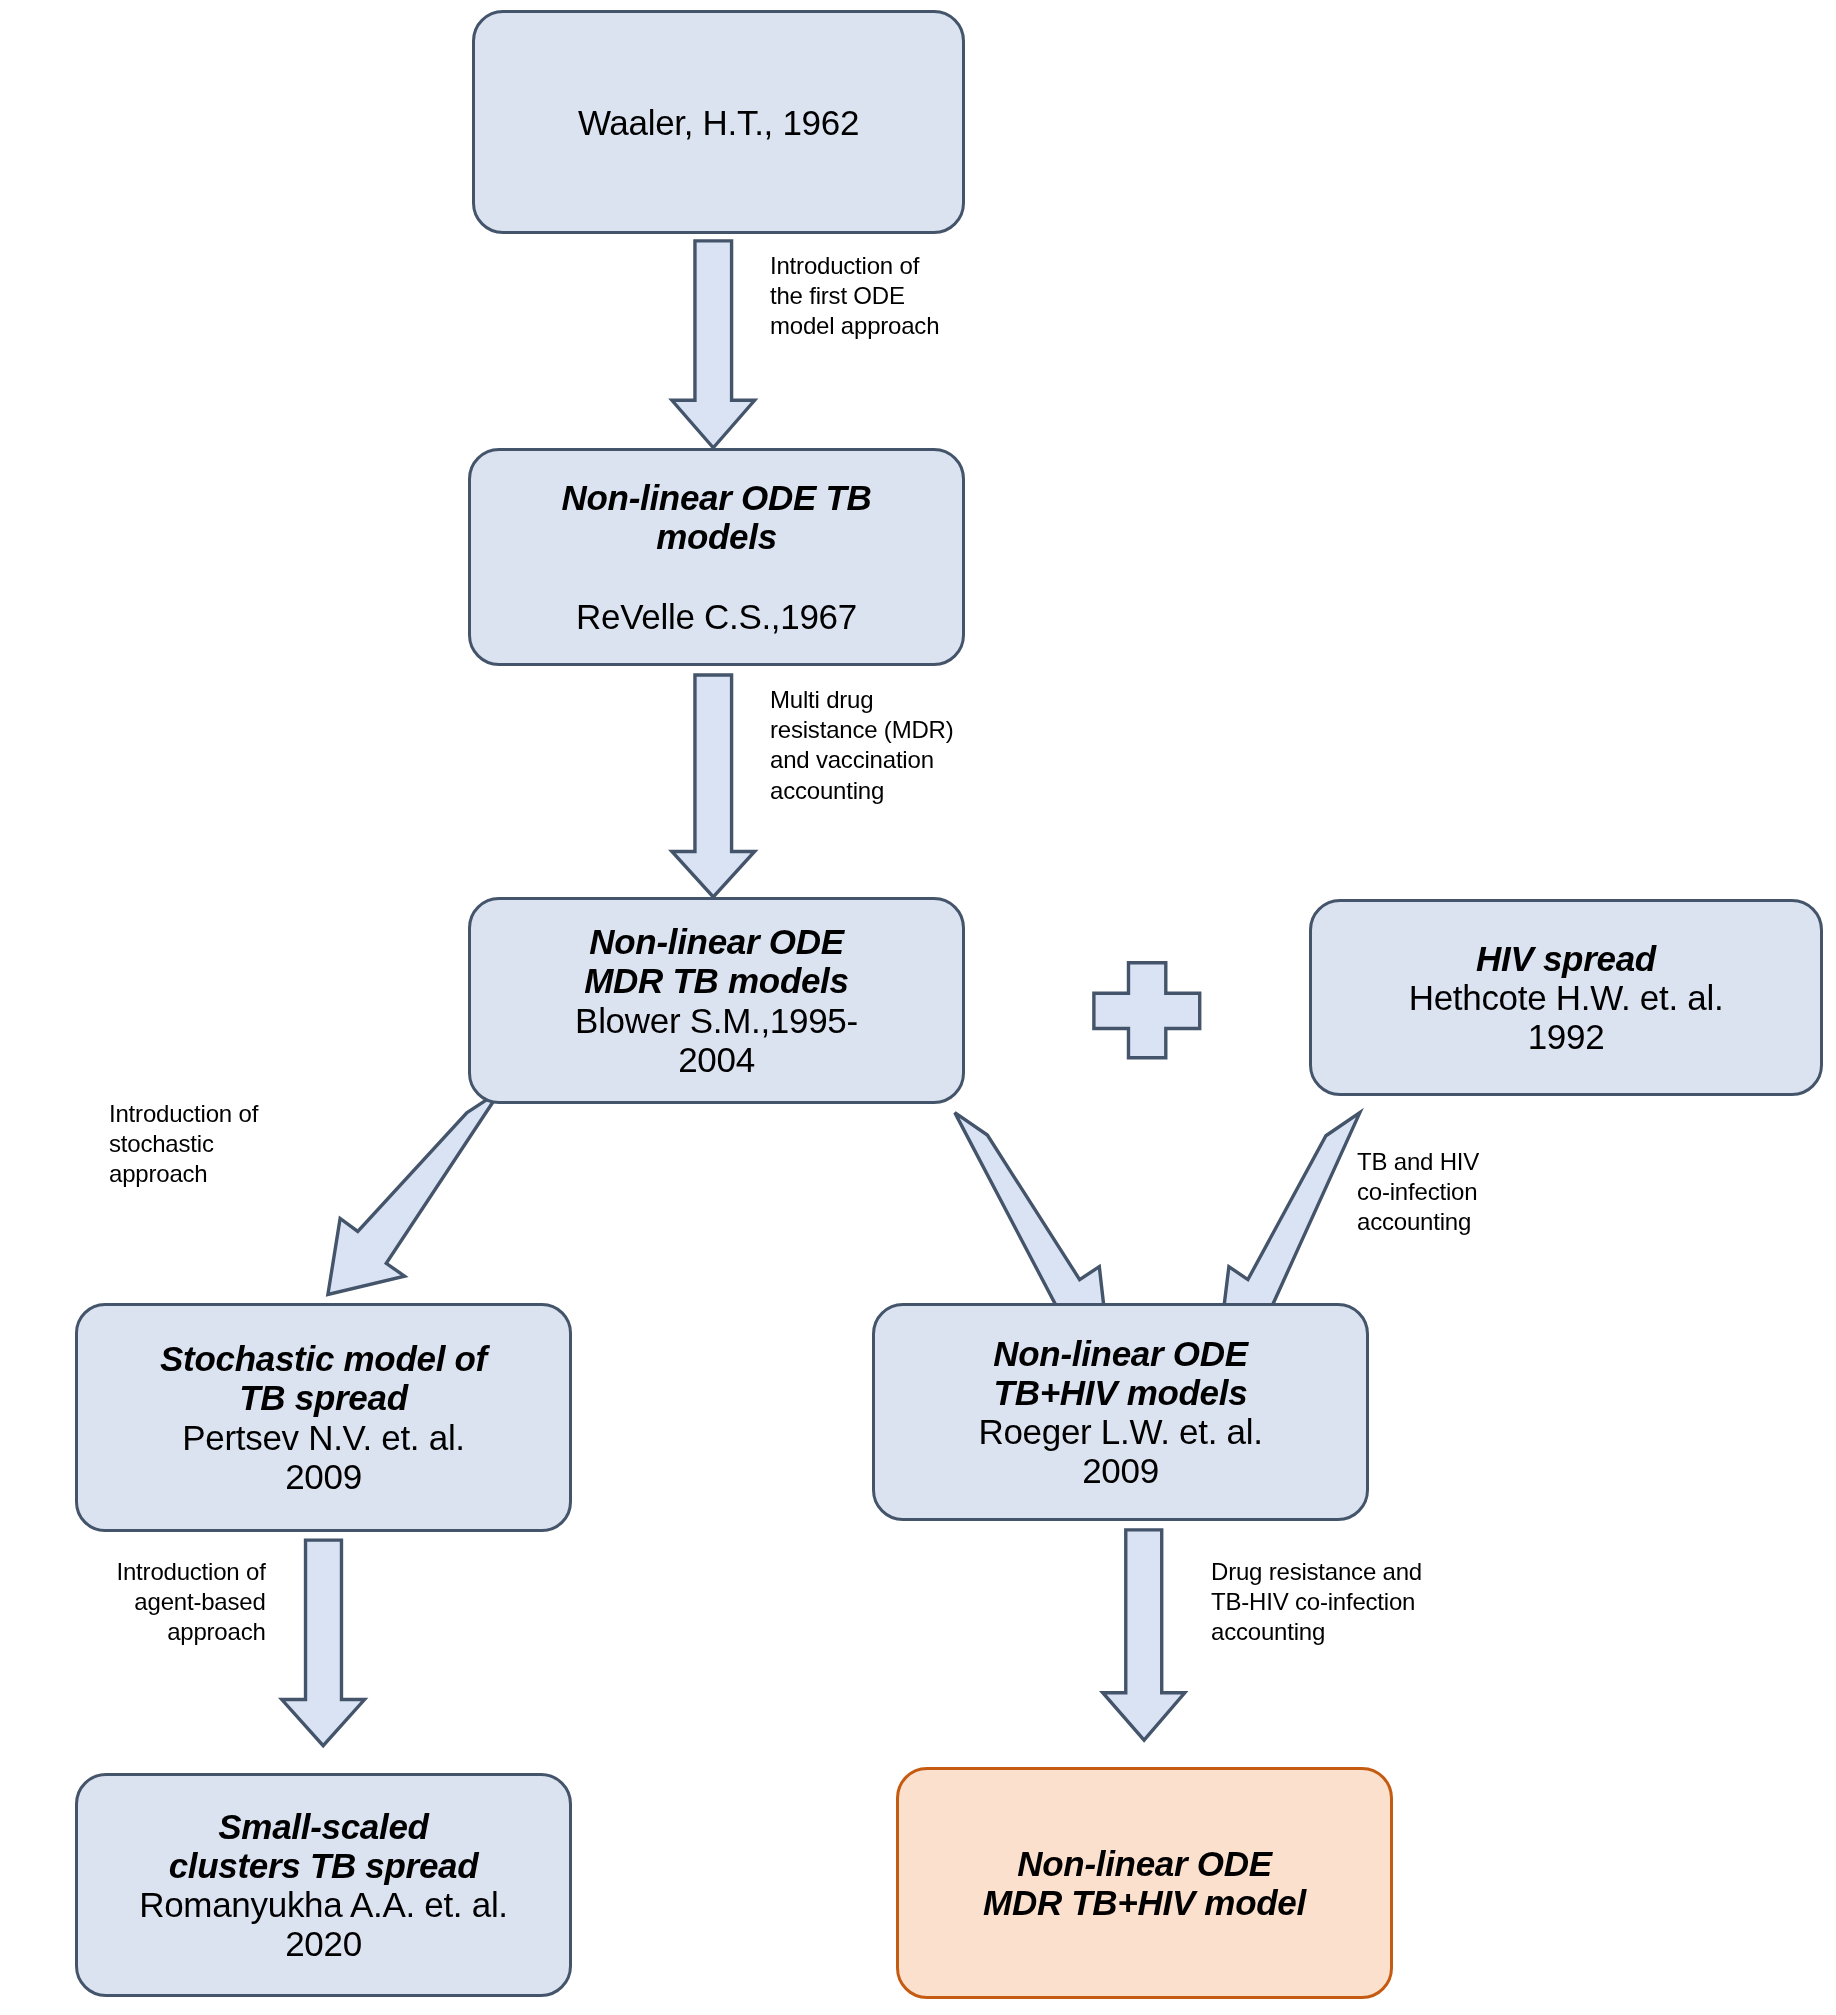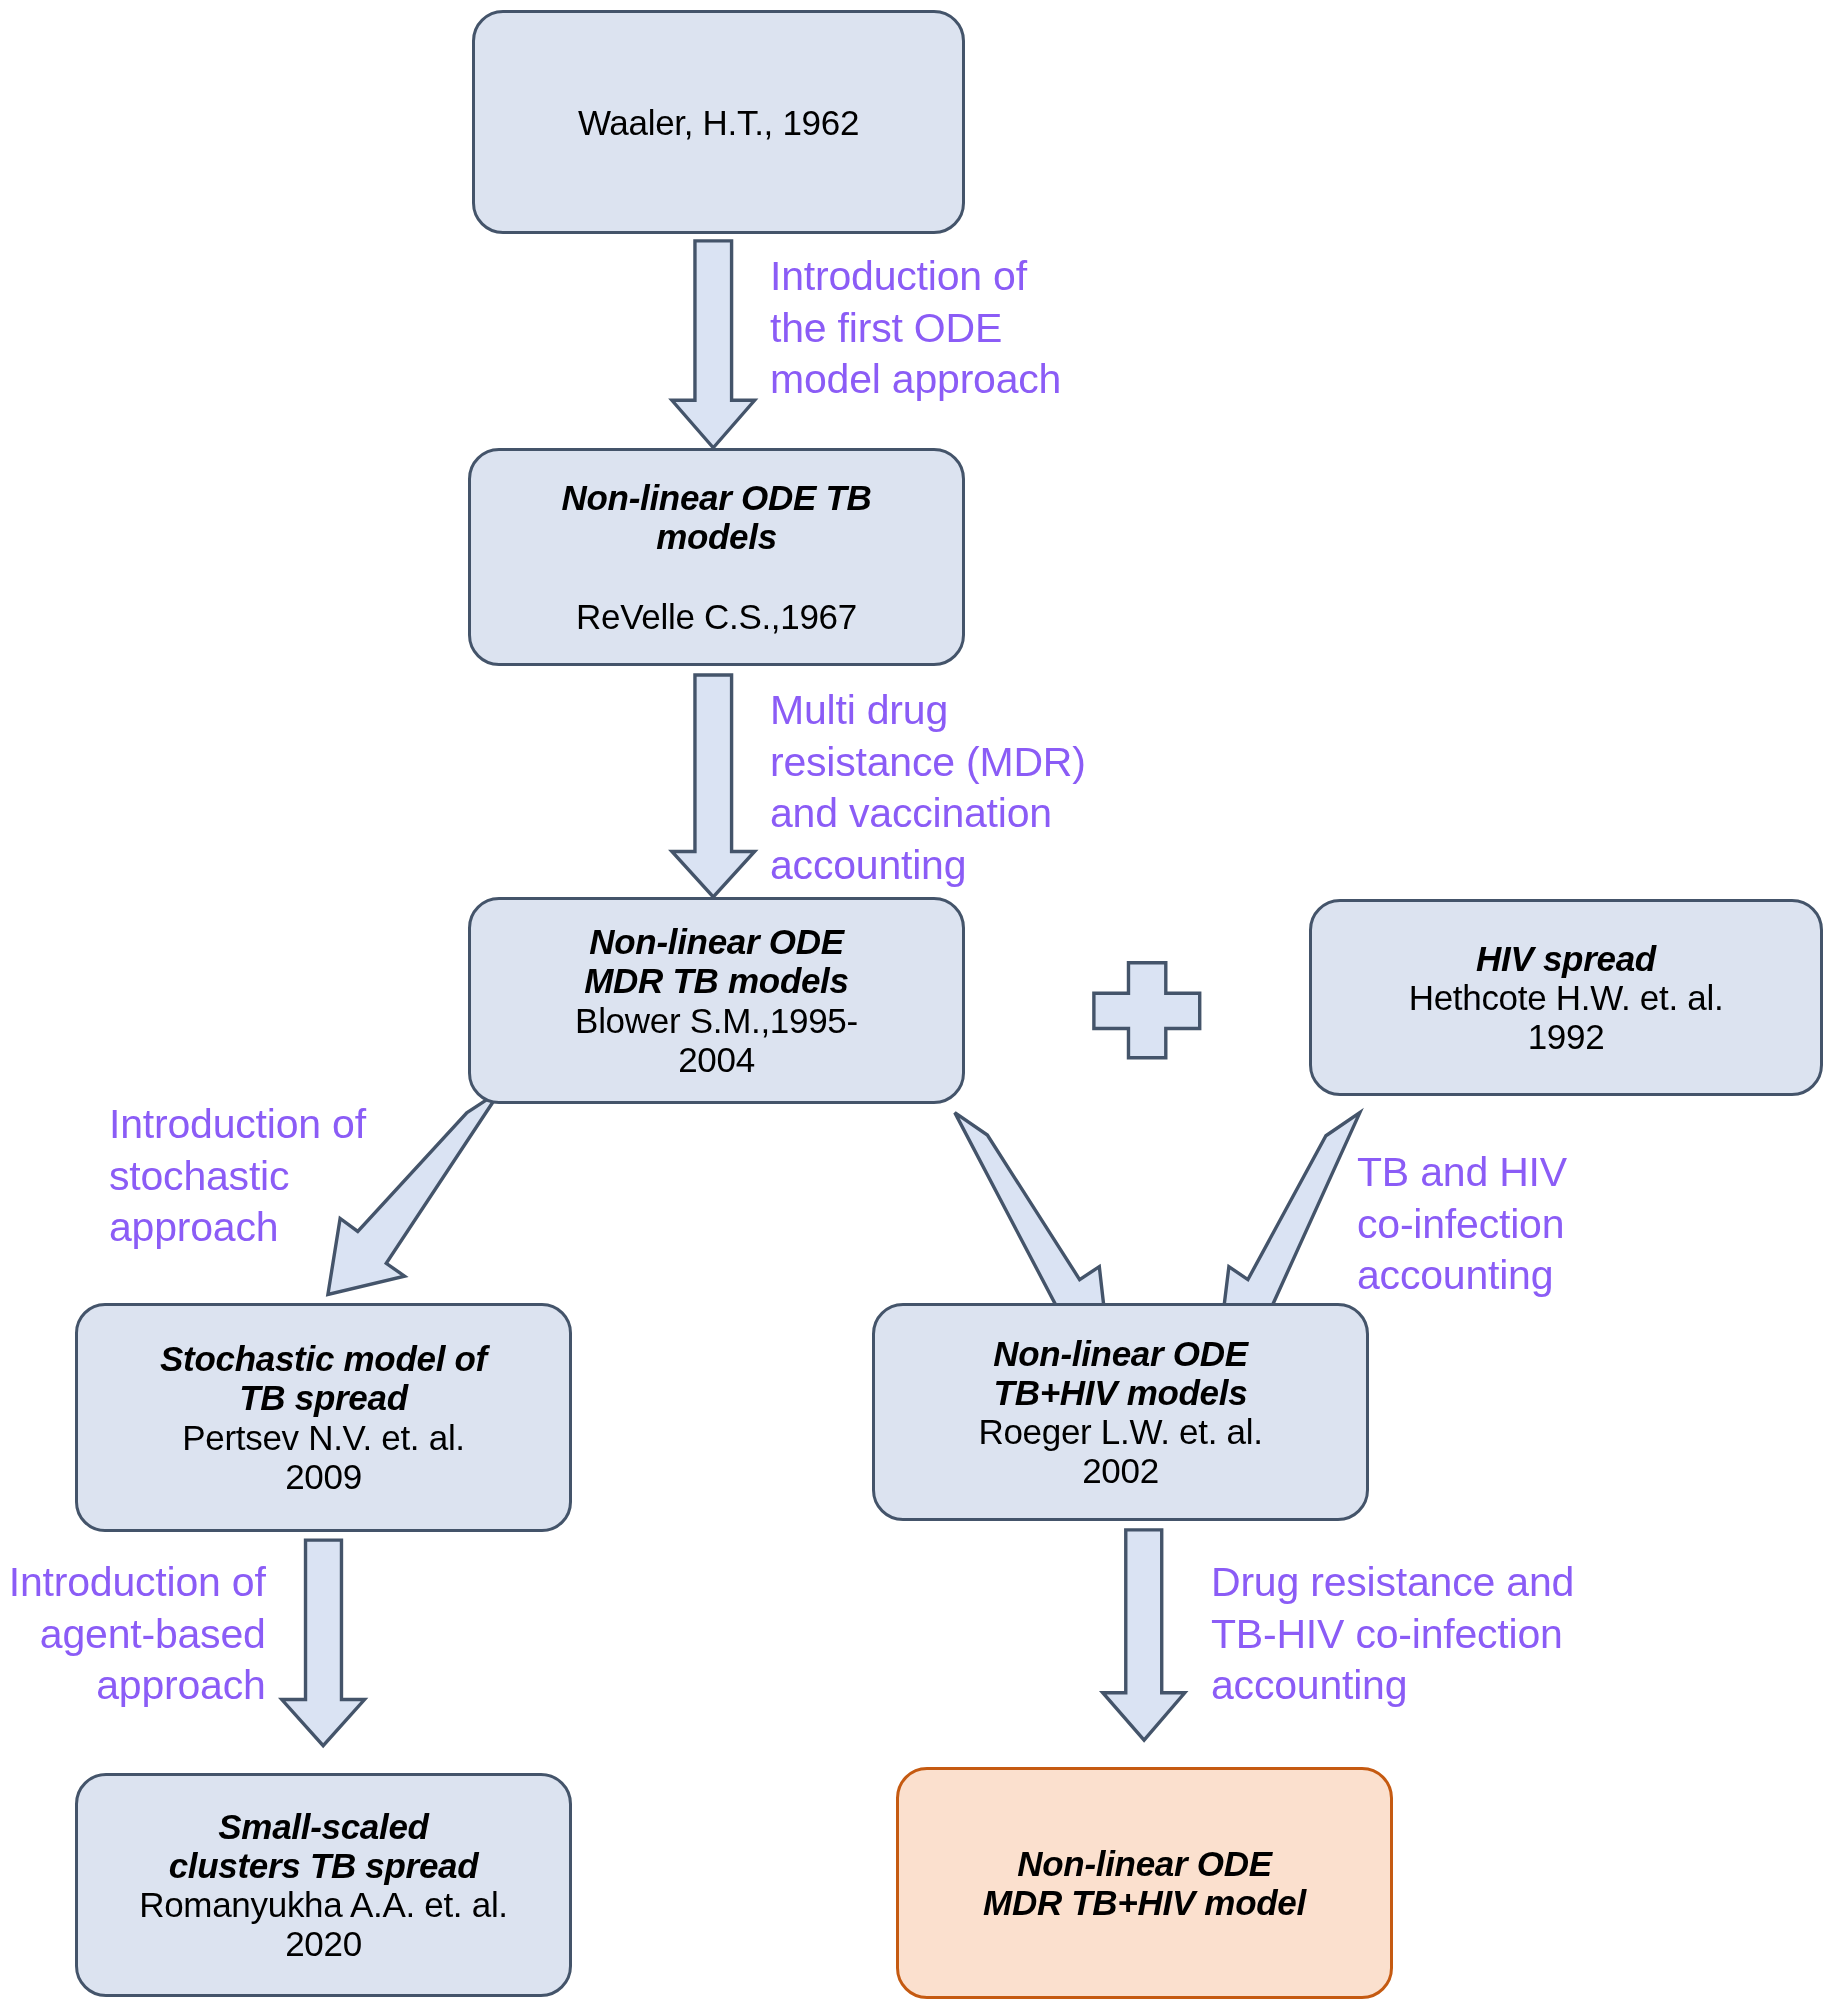--- a/index.html
+++ b/index.html
@@ -50,22 +50,22 @@
     letter-spacing: -0.3px;
   }
   .node .ref {
     font-size: 35px;
     font-style: normal;
     font-weight: normal;
     letter-spacing: -0.3px;
   }
   .edge-label {
     position: absolute;
-    font-size: 41px;
-    color: #8b5cf6;
+    font-size: 24px;
+    color: #000000;
     line-height: 1.26;
     white-space: pre-line;
     letter-spacing: -0.2px;
   }
   .edge-label.right-align { text-align: right; }
   .edge-label.left-align  { text-align: left; }
 </style>
 </head>
 <body>
 
@@ -122,21 +122,21 @@
     <div class="title" style="white-space:pre-line;">Stochastic model of
 TB spread</div>
     <div class="ref" style="white-space:pre-line;">Pertsev N.V. et. al.
 2009</div>
   </div>
 
   <div class="node" style="left:872px; top:1303px; width:497px; height:218px;">
     <div class="title" style="white-space:pre-line;">Non-linear ODE
 TB+HIV models</div>
     <div class="ref" style="white-space:pre-line;">Roeger L.W. et. al.
-2002</div>
+2009</div>
   </div>
 
   <div class="node" style="left:75px; top:1773px; width:497px; height:224px;">
     <div class="title" style="white-space:pre-line;">Small-scaled
 clusters TB spread</div>
     <div class="ref" style="white-space:pre-line;">Romanyukha A.A. et. al.
 2020</div>
   </div>
 
   <div class="node accent" style="left:896px; top:1767px; width:497px; height:232px;">

